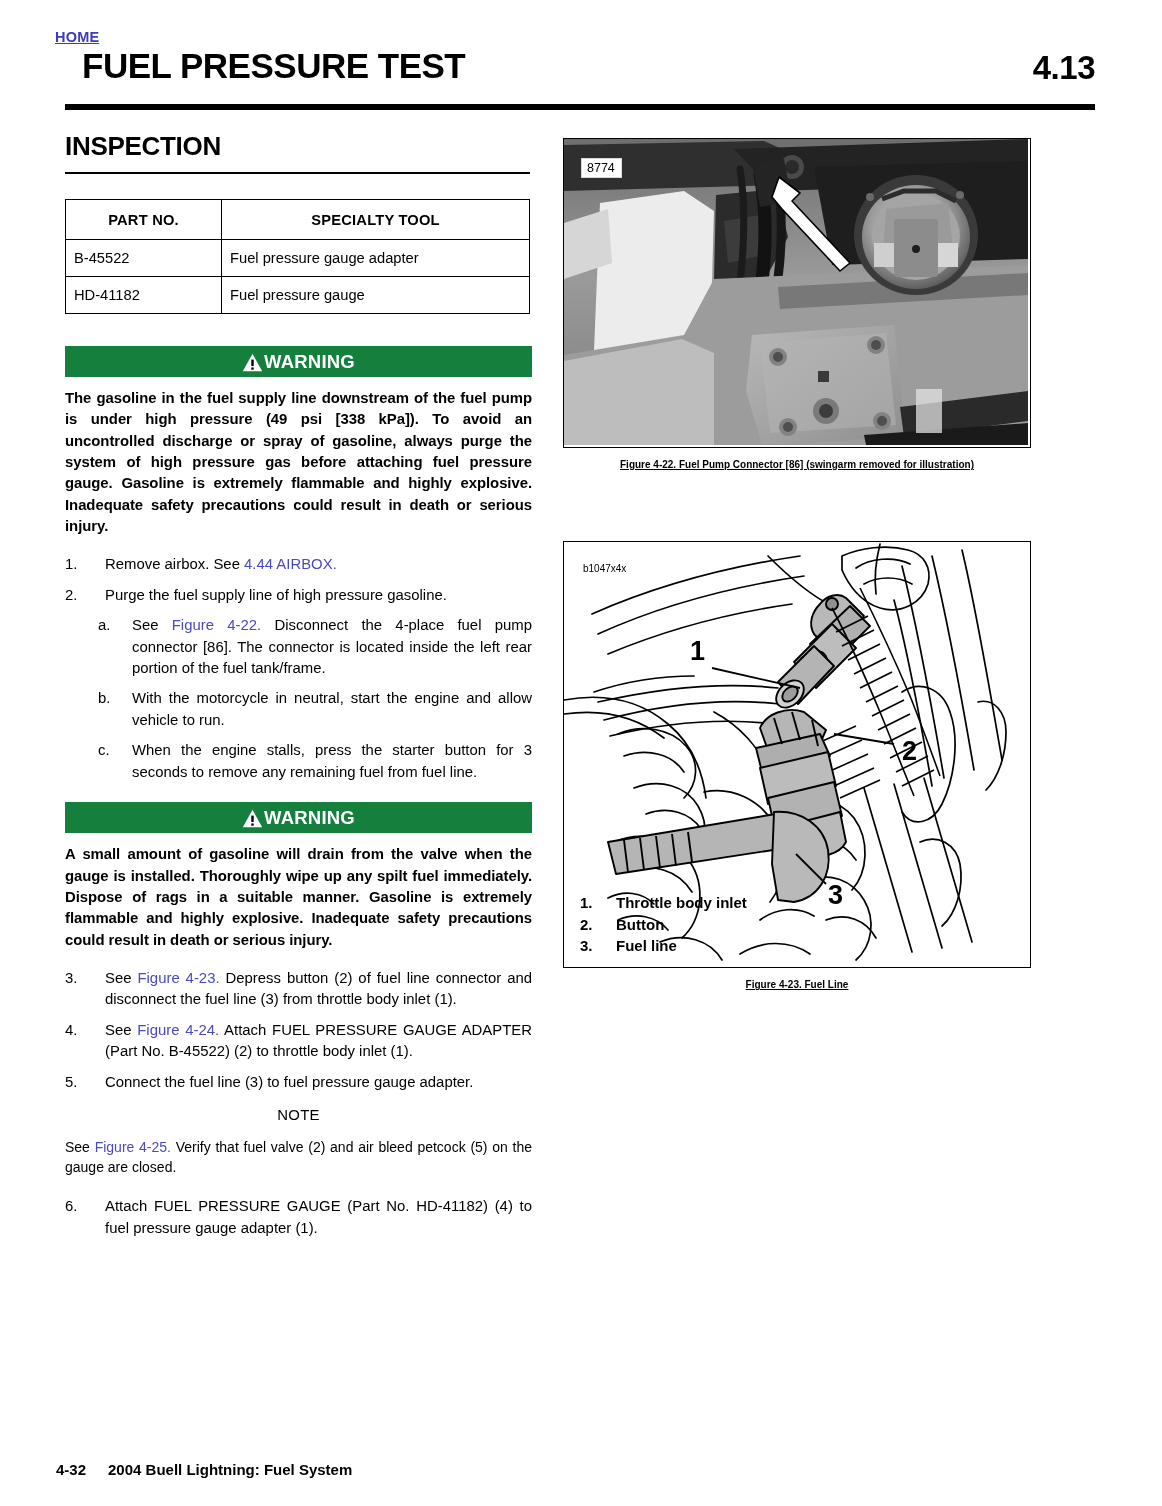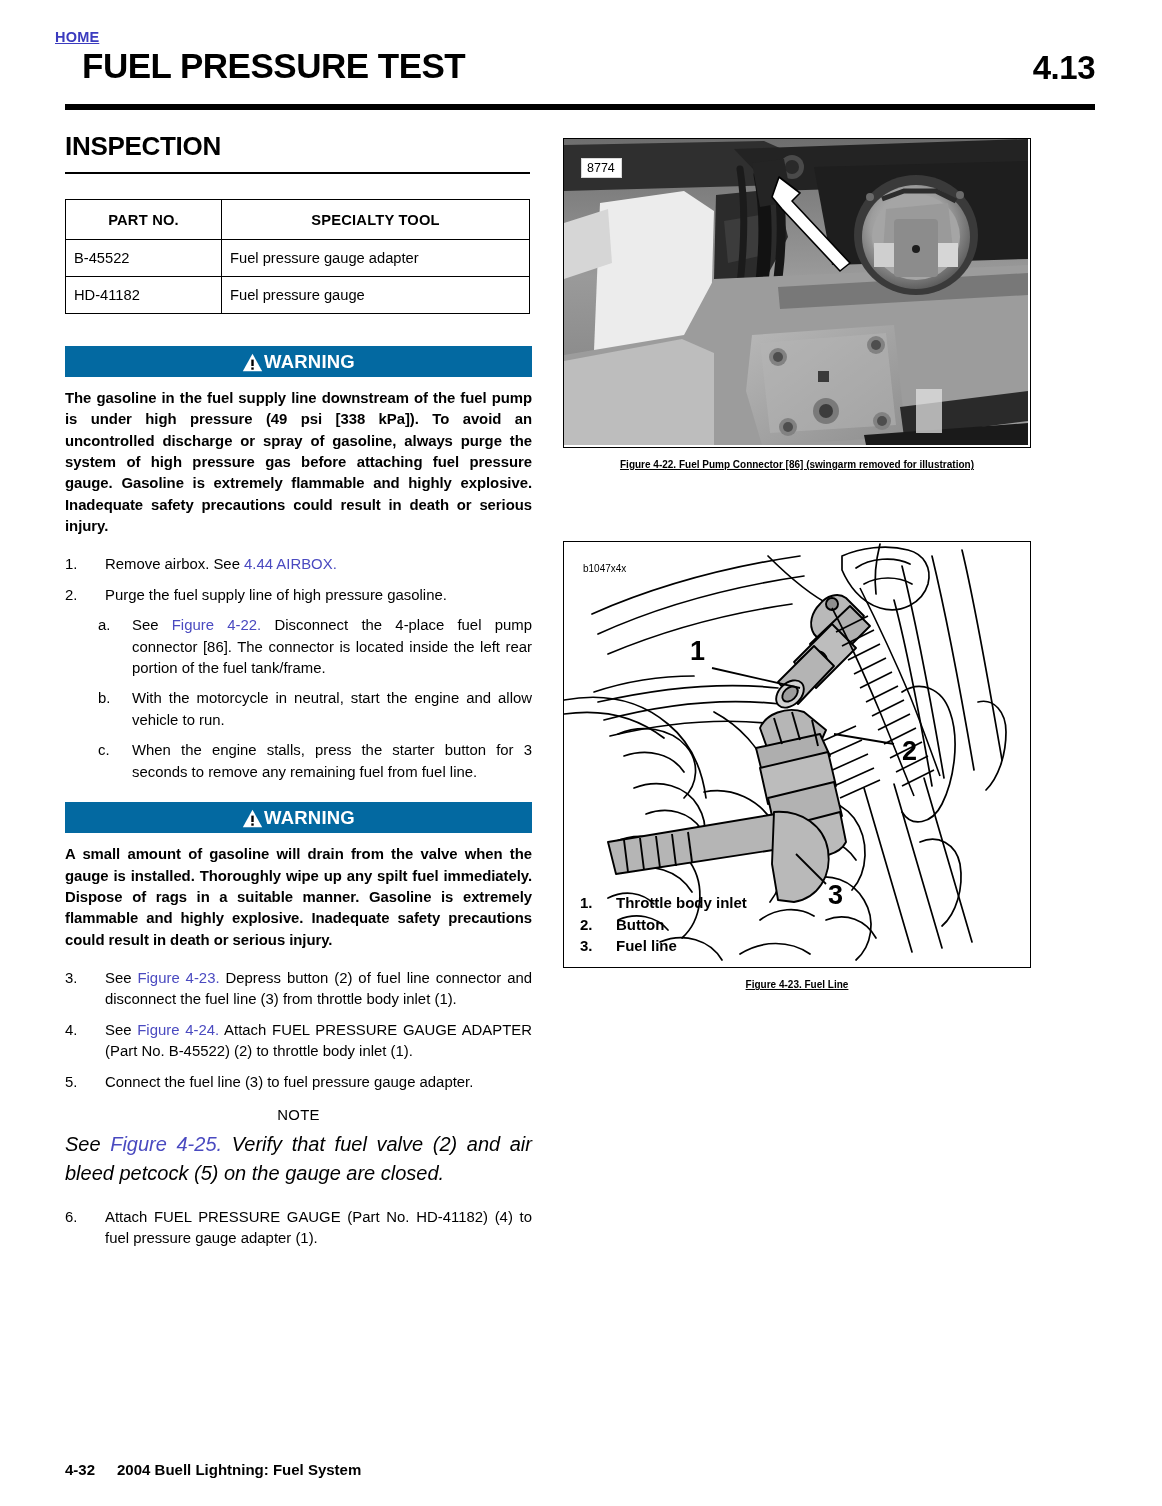--- a/index.html
+++ b/index.html
@@ -101,21 +101,21 @@
   }
   table.tool-table td {
     text-align: left;
     padding-left: 8px;
     font-weight: normal;
   }
   .col-part { width: 155px; }
 
   
   .warn-bar {
-    background: #0369a1;
+    background: #15803d;
     color: #fff;
     height: 31px;
     display: flex;
     align-items: center;
     justify-content: center;
     margin-top: 32px;
   }
   .warn-bar.second { margin-top: 0; }
   .warn-inner {
     display: flex;
@@ -178,25 +178,24 @@
   }
 
   
   .note-head {
     text-align: center;
     font-size: 14.9px;
     margin-top: 14px;
     letter-spacing: 0.3px;
   }
   .note-body {
-    font-size: 20px;
+    font-size: 14px;
     line-height: 1.44;
     text-align: justify;
-    margin-top: 7px;
-    font-style: italic;
+    margin-top: 14px;
   }
 
   
   .right-col {
     position: absolute;
     left: 563px;
     top: 138px;
     width: 468px;
   }
   .fig-box {
@@ -249,21 +248,21 @@
     display: flex;
     font-size: 15px;
     font-weight: bold;
     line-height: 1.42;
   }
   .legend-num { width: 36px; flex: 0 0 36px; }
 
   
   .footer {
     position: absolute;
-    left: 65px;
+    left: 56px;
     bottom: 28px;
     font-size: 15px;
     font-weight: bold;
     display: flex;
   }
   .footer-page { margin-right: 22px; }
   svg.art { display: block; }
 </style>
 </head>
 <body>

